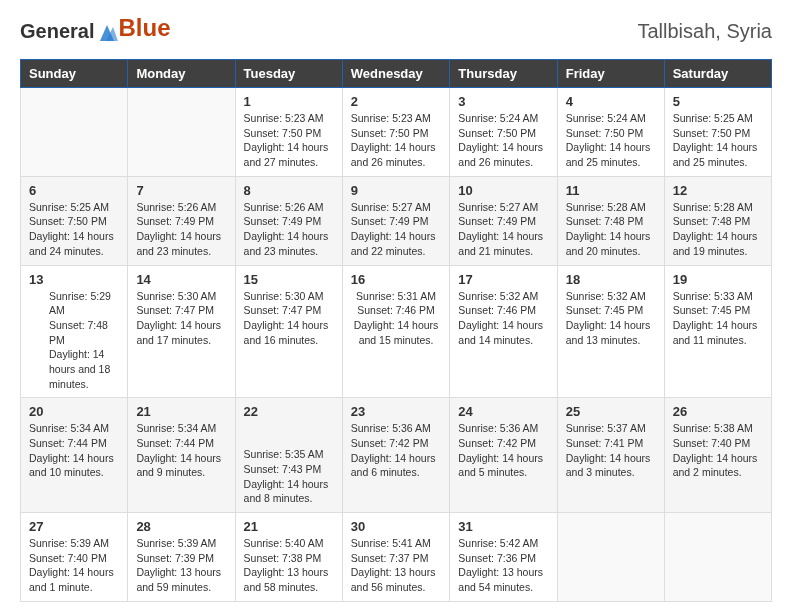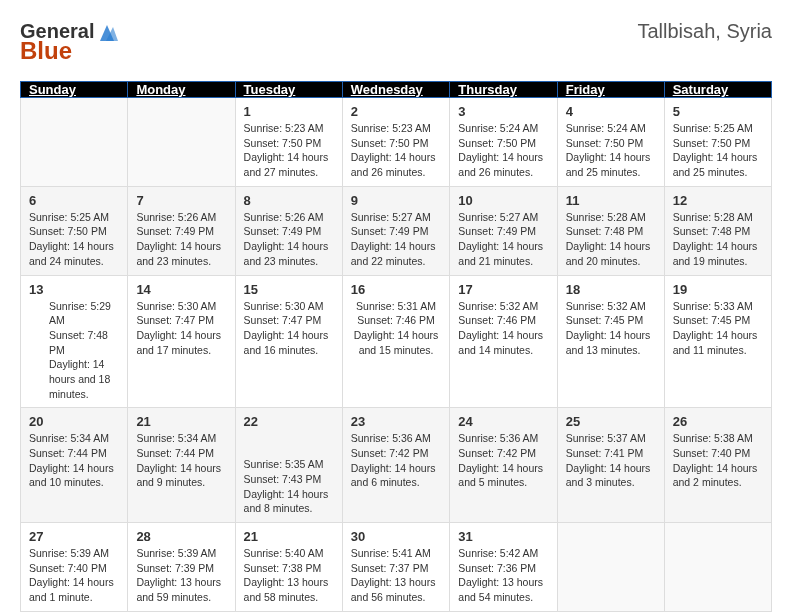--- a/index.html
+++ b/index.html
@@ -43,27 +43,26 @@
     .location {
       font-size: 20px;
       color: #555;
     }
     .calendar {
       width: 100%;
       border-collapse: collapse;
       border: 1px solid #ccc;
     }
     .calendar th {
-      background-color: #000000;
+      background-color: #404040;
       color: #fff;
       text-align: left;
-      padding: 0 8px;
+      padding: 6px 8px;
       font-size: 13px;
       border: 1px solid #2060b0;
-      text-decoration: underline;
     }
     .calendar td {
       vertical-align: top;
       padding: 6px 8px;
       border: 1px solid #ddd;
       font-size: 11px;
       color: #333;
       width: 108px;
       min-height: 80px;
       background: #fff;
@@ -87,21 +86,21 @@
       font-size: 10.5px;
       line-height: 1.4;
       color: #333;
     }
   </style>
 </head>
 <body>
 
 <div class="header">
   <div class="logo">
-    <div style="display:flex; flex-direction:column; align-items:flex-start;">
+    <div style="display:flex; flex-direction:row; align-items:flex-start;">
       <div style="display:flex; align-items:center; gap:2px;">
         <span class="logo-text-general">General</span>
         <svg width="22" height="18" viewBox="0 0 22 18">
           <polygon points="4,18 11,2 18,18" fill="#2a7dd1" opacity="0.85"></polygon>
           <polygon points="10,18 17,4 22,18" fill="#2a7dd1" opacity="0.6"></polygon>
         </svg>
       </div>
       <span class="logo-text-blue" style="margin-top:-6px;">Blue</span>
     </div>
   </div>

